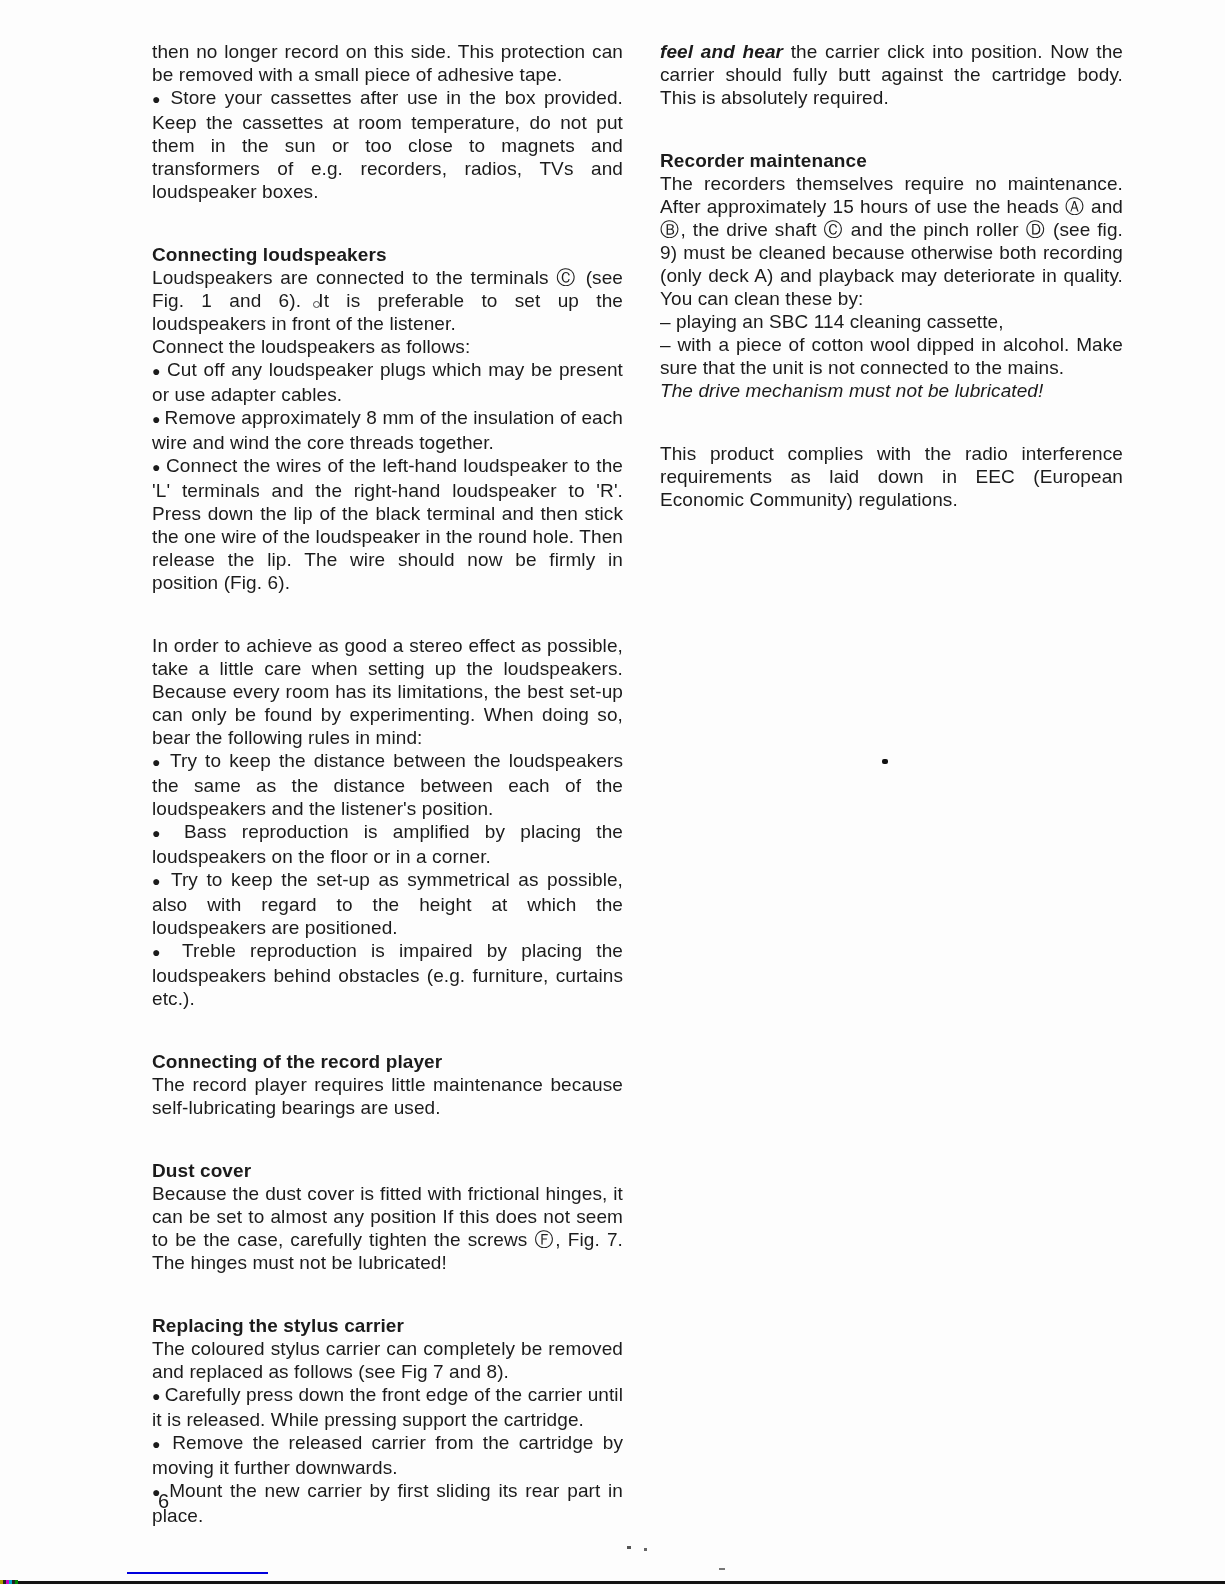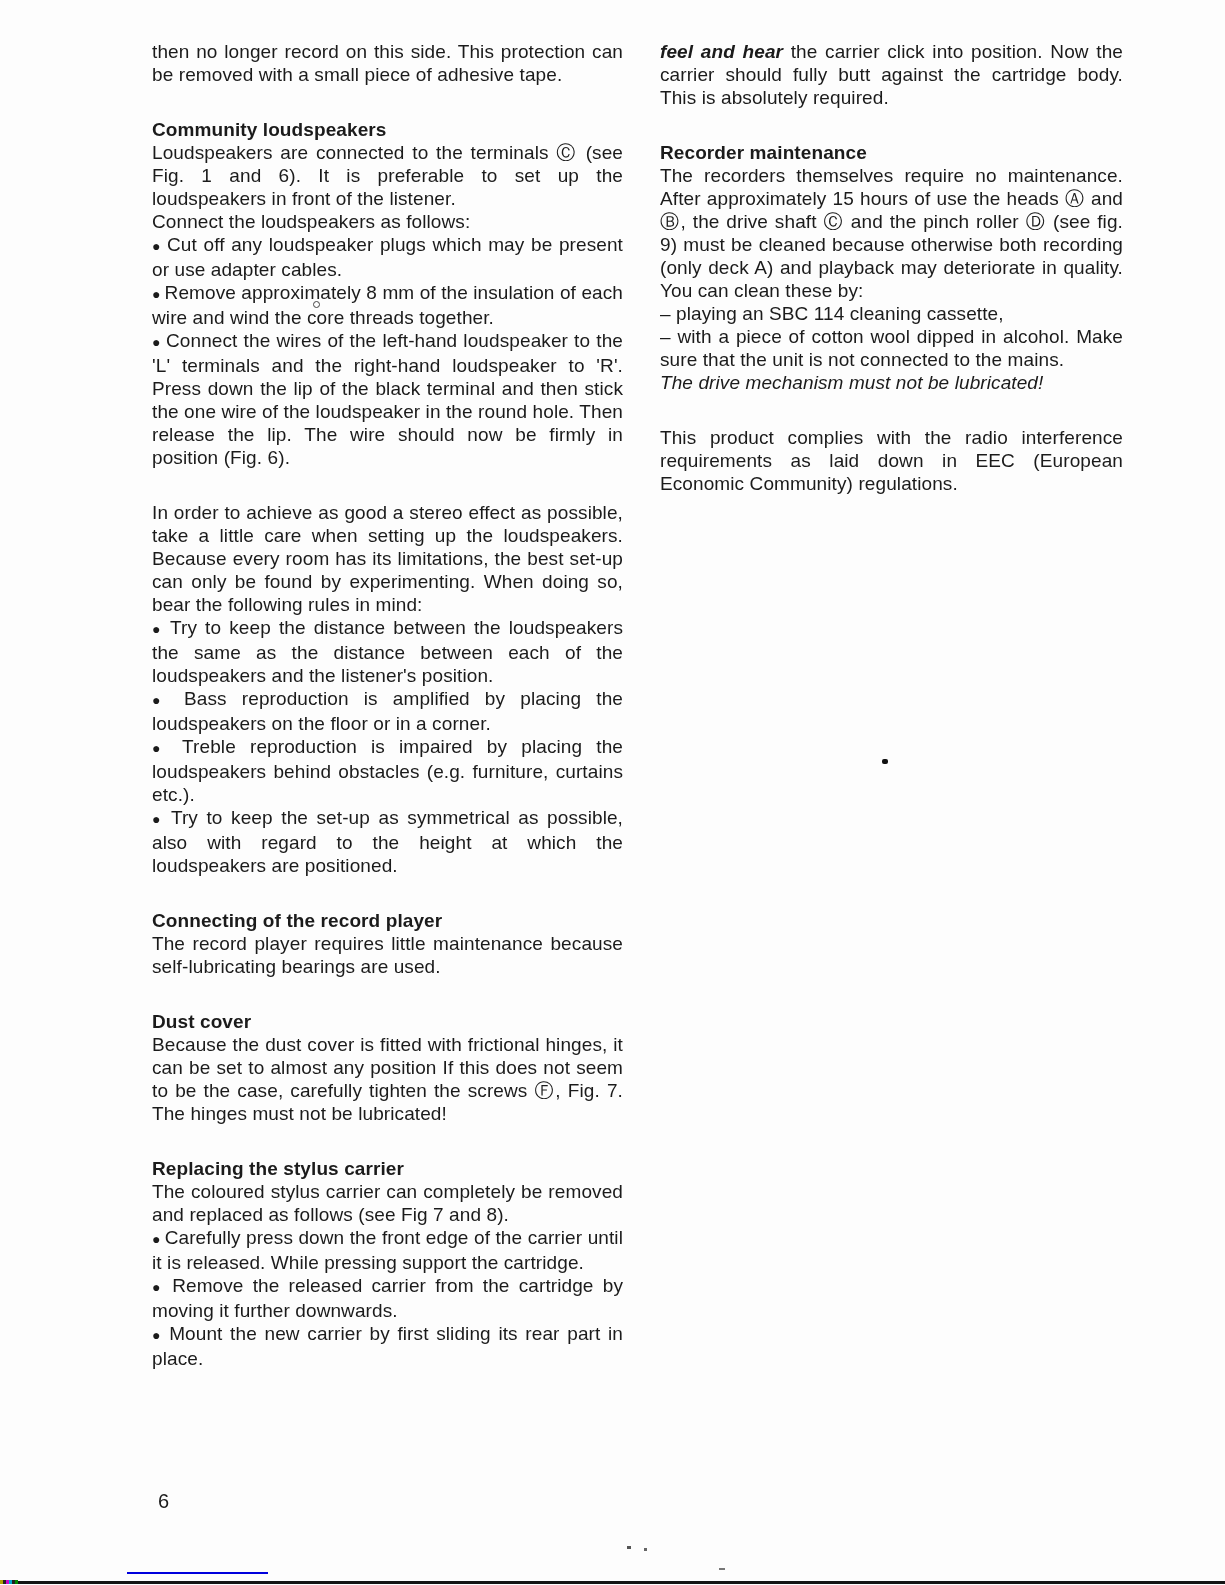--- a/index.html
+++ b/index.html
@@ -11,21 +11,21 @@
     -webkit-font-smoothing:antialiased;
   }
   .col {
     position:absolute; top:40px;
     font-size:19px; line-height:23px;
     text-align:justify;
     letter-spacing:0.1px;
   }
   #left-col  { left:152px; width:471px; }
   #right-col { left:660px; width:463px; }
-  .section + .section { margin-top:32px; }
+  .section + .section { margin-top:40px; }
   .heading { font-weight:bold; text-align:left; }
   .block { margin:0; }
   .bullet-char { font-size:14px; }
   .italic { font-style:italic; }
   .lead-bi { font-weight:bold; font-style:italic; }
   .page-number {
     position:absolute; left:158px; top:1490px;
     font-size:20px; line-height:23px; color:#1b1b1b;
   }
   
@@ -42,35 +42,36 @@
   .dash-mark { left:719px; top:1568px; width:6px; height:2px; background:#777; }
 </style>
 </head>
 <body>
 
 <div class="page">
 
   <div id="left-col" class="col">
       <section class="section">
         <div class="block para">then no longer record on this side. This protection can be removed with a small piece of adhesive tape.</div>
+        <div class="block bullet"><span class="bullet-char">●&nbsp;</span><span>Store your cassettes after use in the box provided. Keep the cassettes at room temperature, do not put them in the sun or too close to magnets and transformers of e.g. recorders, radios, TVs and loudspeaker boxes.</span></div>
       </section>
       <section class="section">
-        <div class="heading">Community loudspeakers</div>
+        <div class="heading">Connecting loudspeakers</div>
         <div class="block para">Loudspeakers are connected to the terminals Ⓒ (see Fig. 1 and 6). It is preferable to set up the loudspeakers in front of the listener.</div>
         <div class="block para">Connect the loudspeakers as follows:</div>
         <div class="block bullet"><span class="bullet-char">●&nbsp;</span><span>Cut off any loudspeaker plugs which may be present or use adapter cables.</span></div>
         <div class="block bullet"><span class="bullet-char">●&nbsp;</span><span>Remove approximately 8 mm of the insulation of each wire and wind the core threads together.</span></div>
         <div class="block bullet"><span class="bullet-char">●&nbsp;</span><span>Connect the wires of the left-hand loudspeaker to the 'L' terminals and the right-hand loudspeaker to 'R'. Press down the lip of the black terminal and then stick the one wire of the loudspeaker in the round hole. Then release the lip. The wire should now be firmly in position (Fig. 6).</span></div>
       </section>
       <section class="section">
         <div class="block para">In order to achieve as good a stereo effect as possible, take a little care when setting up the loudspeakers. Because every room has its limitations, the best set-up can only be found by experimenting. When doing so, bear the following rules in mind:</div>
         <div class="block bullet"><span class="bullet-char">●&nbsp;</span><span>Try to keep the distance between the loudspeakers the same as the distance between each of the loudspeakers and the listener's position.</span></div>
         <div class="block bullet"><span class="bullet-char">●&nbsp;</span><span>Bass reproduction is amplified by placing the loudspeakers on the floor or in a corner.</span></div>
+        <div class="block bullet"><span class="bullet-char">●&nbsp;</span><span>Try to keep the set-up as symmetrical as possible, also with regard to the height at which the loudspeakers are positioned.</span></div>
         <div class="block bullet"><span class="bullet-char">●&nbsp;</span><span>Treble reproduction is impaired by placing the loudspeakers behind obstacles (e.g. furniture, curtains etc.).</span></div>
-        <div class="block bullet"><span class="bullet-char">●&nbsp;</span><span>Try to keep the set-up as symmetrical as possible, also with regard to the height at which the loudspeakers are positioned.</span></div>
       </section>
       <section class="section">
         <div class="heading">Connecting of the record player</div>
         <div class="block para">The record player requires little maintenance because self-lubricating bearings are used.</div>
       </section>
       <section class="section">
         <div class="heading">Dust cover</div>
         <div class="block para">Because the dust cover is fitted with frictional hinges, it can be set to almost any position  If this does not seem to be the case, carefully tighten the screws Ⓕ, Fig. 7. The hinges must not be lubricated!</div>
       </section>
       <section class="section">

